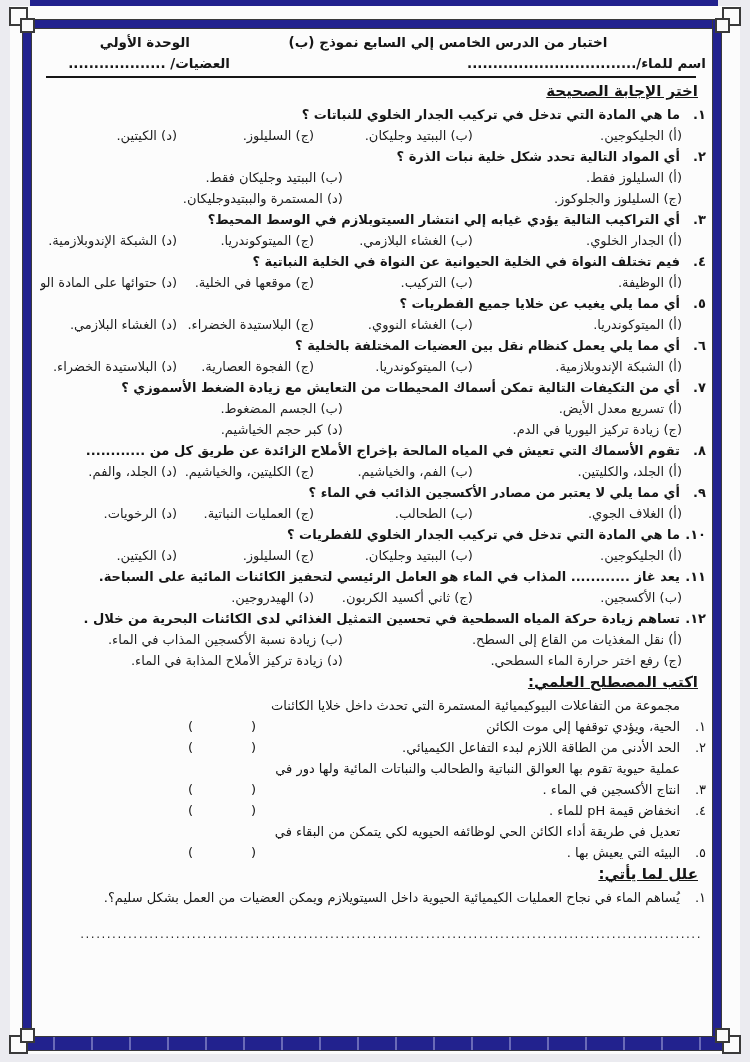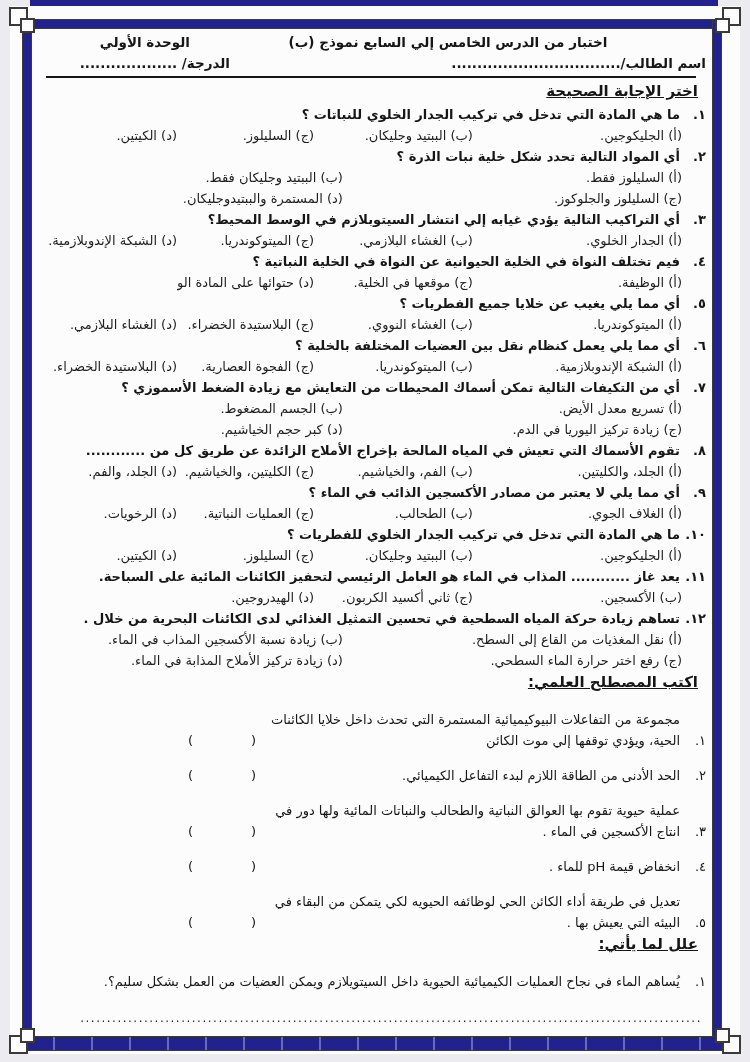--- a/index.html
+++ b/index.html
@@ -51,21 +51,21 @@
   .q-line{display:flex;font-weight:700;}
   .q-num{min-width:26px;}
   .q-text{flex:1;}
   .opts{padding-right:24px;color:#1d1d1d;font-weight:400;}
   .opts-row4{display:grid;grid-template-columns:1.45fr 1.1fr 0.95fr 0.95fr;}
   .opts-grid2{display:grid;grid-template-columns:1.12fr 1fr;}
   .opt{white-space:nowrap;overflow:hidden;}
 
   .term-item,.justify-item{display:flex;align-items:flex-end;}
   .term-num,.justify-num{min-width:26px;}
-  .term-text,.justify-text{flex:1;margin-top:14px;}
+  .term-text,.justify-text{flex:1;}
   .term-paren{margin-left:148px;margin-right:10px;white-space:pre;font-weight:400;}
 
   .answer-dots{
     margin-top:16px;margin-left:6px;margin-right:4px;
     color:#2a2a2a;font-size:12px;letter-spacing:1.5px;
     white-space:nowrap;overflow:hidden;
   }
 </style>
 </head>
 <body>
@@ -95,22 +95,22 @@
     <span class="sq sq2"></span>
   </div>
 
 <div class="content">
 
   <div class="hdr-row">
     <span class="hdr-title">اختبار من الدرس الخامس إلي السابع  نموذج (ب)</span>
     <span class="hdr-unit">الوحدة الأولي</span>
   </div>
   <div class="hdr-row">
-    <span class="hdr-student">اسم الطالب/.................................</span>
-    <span class="hdr-grade">الدرجة/  ...................</span>
+    <span class="hdr-student">اسم للماء/.................................</span>
+    <span class="hdr-grade">العضيات/  ...................</span>
   </div>
   <div class="hdr-sep"></div>
 
   <div class="section-heading">اختر الإجابة الصحيحة</div>
 
   <div id="mcq-questions">
       <div>
         <div class="q-line">
           <span class="q-num">١.</span>
           <span class="q-text">ما هي المادة التي تدخل في تركيب الجدار الخلوي للنباتات ؟</span>
@@ -146,20 +146,21 @@
           <span class="opt">(د) الشبكة الإندوبلازمية.</span>
         </div>
       </div>
       <div>
         <div class="q-line">
           <span class="q-num">٤.</span>
           <span class="q-text">فيم تختلف النواة في الخلية الحيوانية عن النواة في الخلية النباتية ؟</span>
         </div>
         <div class="opts opts-row4">
           <span class="opt">(أ) الوظيفة.</span>
+          <span class="opt">(ب) التركيب.</span>
           <span class="opt">(ج) موقعها في الخلية.</span>
           <span class="opt">(د) حتوائها على المادة الوراثية.</span>
         </div>
       </div>
       <div>
         <div class="q-line">
           <span class="q-num">٥.</span>
           <span class="q-text">أي مما يلي يغيب عن خلايا جميع الفطريات ؟</span>
         </div>
         <div class="opts opts-row4">

